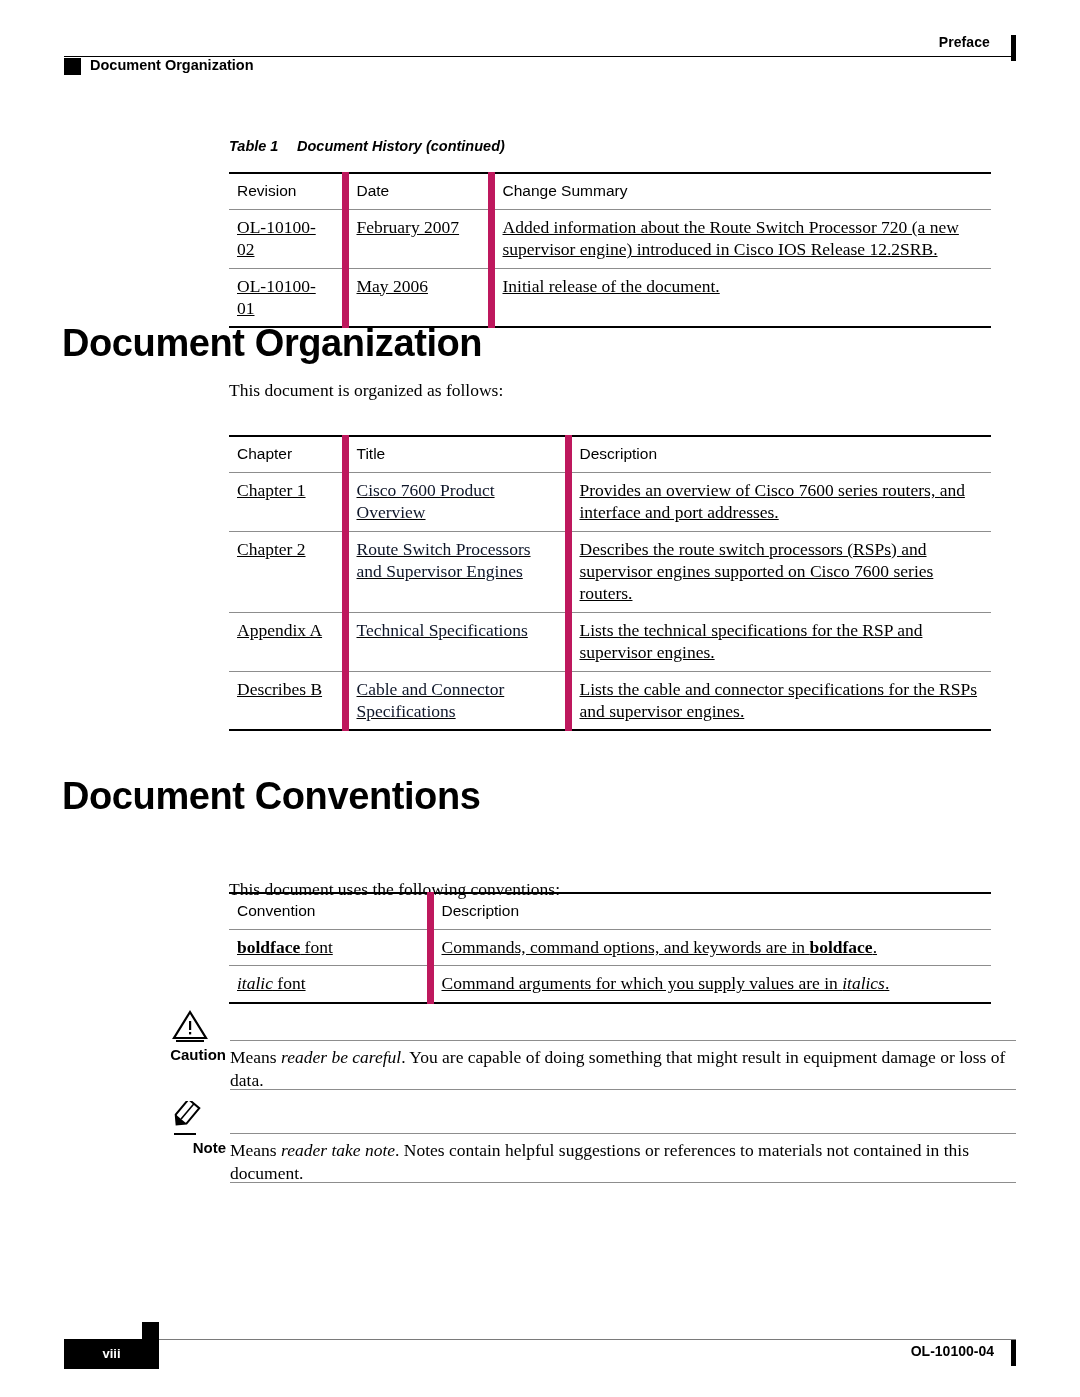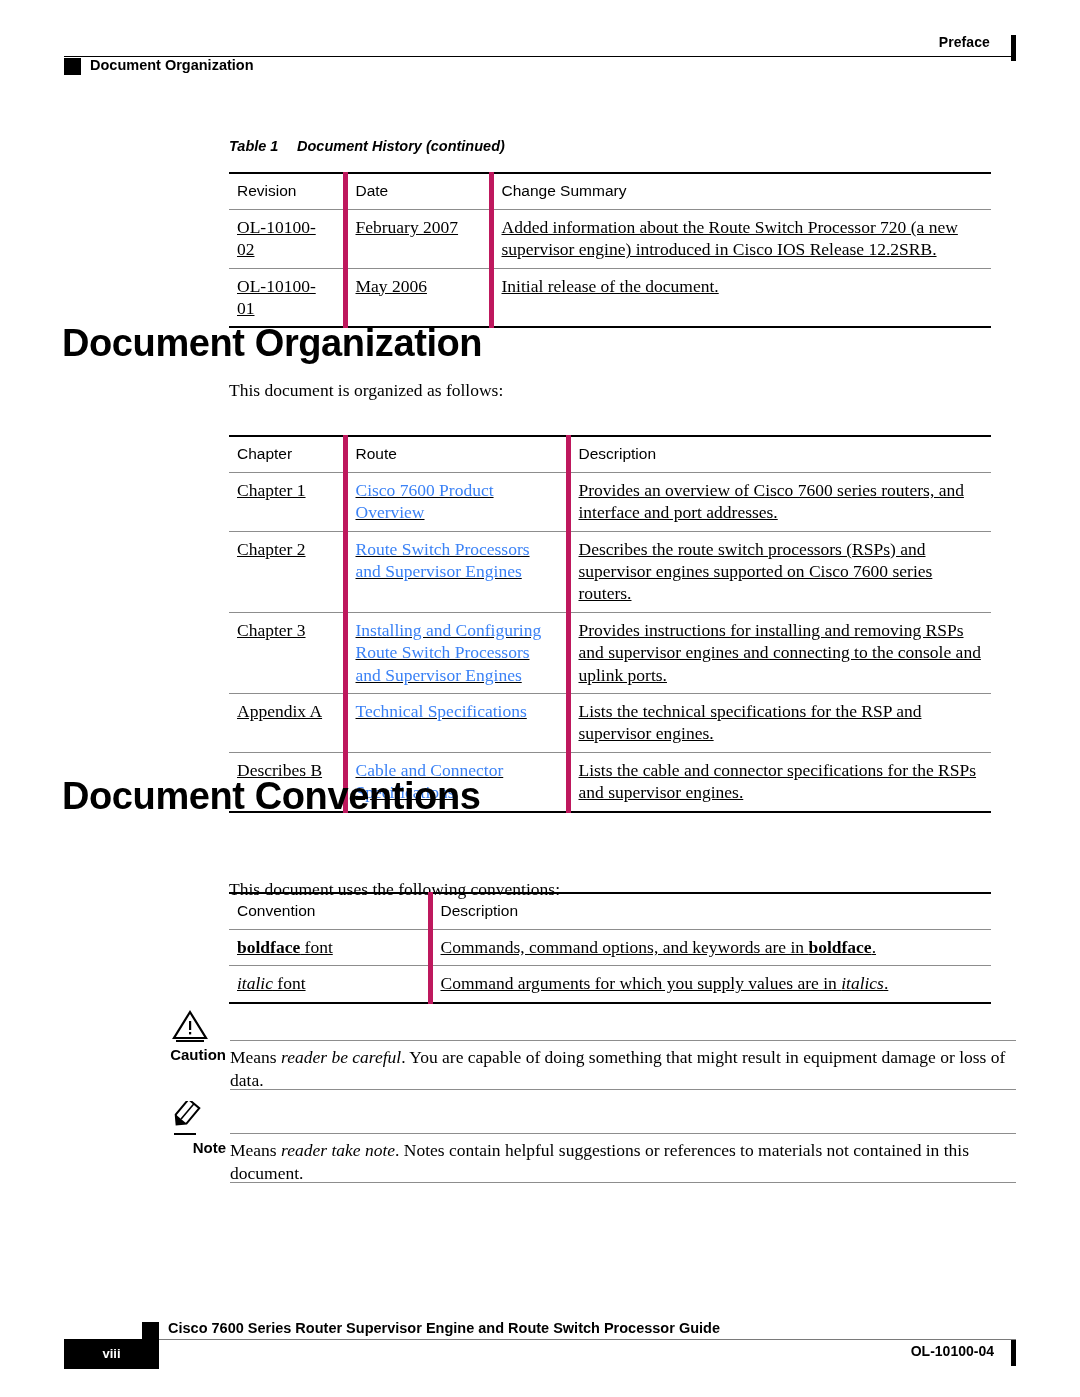--- a/index.html
+++ b/index.html
@@ -95,23 +95,23 @@
   .doc-table th {
     font-family: "Liberation Sans", sans-serif;
     font-weight: normal;
     font-size: 15.5px;
     padding-top: 7px;
     padding-bottom: 8px;
   }
   .doc-table thead tr { border-top: 2.5px solid #000; border-bottom: 1px solid #8d8d8d; }
   .doc-table tbody tr { border-bottom: 1px solid #8d8d8d; text-decoration: underline; }
   .doc-table tbody tr:last-child { border-bottom: 2.5px solid #000; }
-  .doc-table td.vline, .doc-table th.vline { border-left: 5px solid #be185d; }
-
-  .lnk { color: #3b82f6; }
+  .doc-table td.vline, .doc-table th.vline { border-left: 7px solid #be185d; }
+
+  .lnk { color: #0f172a; }
 
   
   .sect-head {
     position: absolute;
     left: 62px;
     font-family: "Liberation Sans", sans-serif;
     font-weight: bold;
     font-size: 38px;
     letter-spacing: -0.4px;
     white-space: nowrap;
@@ -271,39 +271,34 @@
 
   <table class="doc-table" style="left:229px; top:435px; width:762px;">
     <colgroup>
         <col style="width:116px">
         <col style="width:223px">
         <col style="width:423px">
       </colgroup>
     <thead>
       <tr>
         <th>Chapter</th>
-        <th class="vline">Route</th>
+        <th class="vline">Title</th>
         <th class="vline">Description</th>
       </tr>
     </thead>
     <tbody>
       <tr>
         <td>Chapter 1</td>
         <td class="vline"><a class="lnk" href="#" style="text-decoration:none">Cisco 7600 Product Overview</a></td>
         <td class="vline">Provides an overview of Cisco 7600 series routers, and interface and port addresses.</td>
       </tr>
       <tr>
         <td>Chapter 2</td>
         <td class="vline"><a class="lnk" href="#" style="text-decoration:none">Route Switch Processors and Supervisor Engines</a></td>
         <td class="vline">Describes the route switch processors (RSPs) and supervisor engines supported on Cisco 7600 series routers.</td>
-      </tr>
-      <tr>
-        <td>Chapter 3</td>
-        <td class="vline"><a class="lnk" href="#" style="text-decoration:none">Installing and Configuring Route Switch Processors and Supervisor Engines</a></td>
-        <td class="vline">Provides instructions for installing and removing RSPs and supervisor engines and connecting to the console and uplink ports.</td>
       </tr>
       <tr>
         <td>Appendix A</td>
         <td class="vline"><a class="lnk" href="#" style="text-decoration:none">Technical Specifications</a></td>
         <td class="vline">Lists the technical specifications for the RSP and supervisor engines.</td>
       </tr>
       <tr>
         <td>Describes B</td>
         <td class="vline"><a class="lnk" href="#" style="text-decoration:none">Cable and Connector Specifications</a></td>
         <td class="vline">Lists the cable and connector specifications for the RSPs and supervisor engines.</td>
@@ -364,21 +359,20 @@
       </svg>
     </div>
     <div class="admon-rule-top"></div>
     <div class="admon-label">Note</div>
     <div class="admon-body"><span>Means </span><i>reader take note</i><span>. Notes contain helpful suggestions or references to materials not contained in this document.</span></div>
     <div class="admon-rule-bot" style="top:81px;"></div>
   </div>
 
   <div class="footer">
     <div class="footer-square"></div>
-    <div class="footer-title">Cisco 7600 Series Router Supervisor Engine and Route Switch Processor Guide</div>
     <div class="footer-rule"></div>
     <div class="footer-pagebox"></div>
     <div class="footer-pagenum">viii</div>
     <div class="footer-docid">OL-10100-04</div>
     <div class="footer-right-bar"></div>
   </div>
 
 </div>
 
 </body></html>

